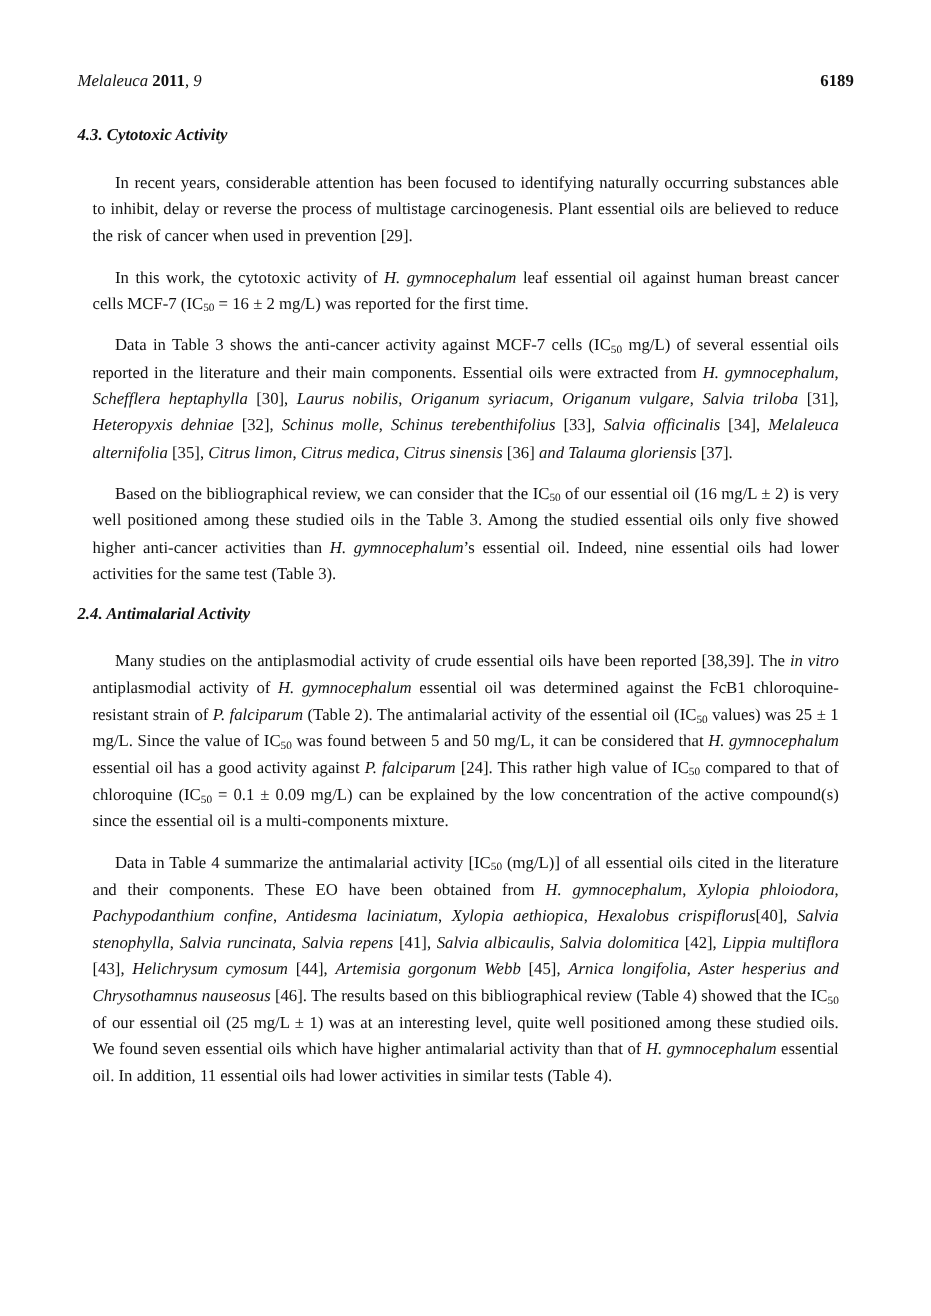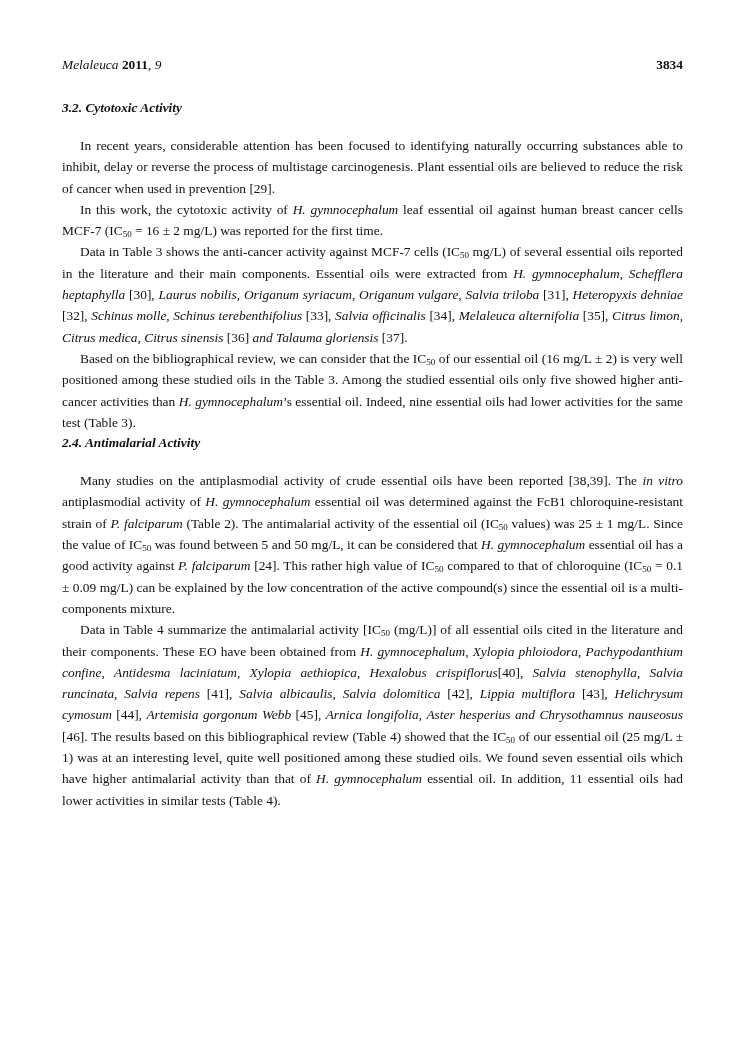--- a/index.html
+++ b/index.html
@@ -10,37 +10,37 @@
   }
   .page { position: absolute; left: 62px; top: 55px; width: 621px; }
   .header { display: flex; justify-content: space-between; font-size: 13.4px; line-height: 20px; height: 20px; }
   .header .journal i { font-style: italic; }
   .header .pagenum { font-weight: bold; }
   .section-heading { font-style: italic; font-size: 13.4px; line-height: 20px; margin: 0; }
   .h1 { margin-top: 23px; }
   .h2 { }
   .para-group { margin-top: 17px; }
   p.para {
-    margin: 0; font-size: 13.4px; line-height: 21.3px;
+    margin: 12px; font-size: 13.4px; line-height: 21.3px;
     text-align: justify; text-indent: 18px;
   }
   sub { font-size: 9px; vertical-align: -2px; line-height: 0; }
   i { font-style: italic; }
 </style>
 </head>
 <body>
 
 <div class="page">
   <div class="header">
     <span class="journal"><i>Melaleuca</i> <b>2011</b>, <i>9</i></span>
-    <span class="pagenum">3834</span>
+    <span class="pagenum">6189</span>
   </div>
 
   <div class="section">
-    <h2 class="section-heading h1">3.2. Cytotoxic Activity</h2>
+    <h2 class="section-heading h1">4.3. Cytotoxic Activity</h2>
     <div class="para-group">
       <p class="para">In recent years, considerable attention has been focused to identifying naturally occurring substances able to inhibit, delay or reverse the process of multistage carcinogenesis. Plant essential oils are believed to reduce the risk of cancer when used in prevention [29].</p>
       <p class="para">In this work, the cytotoxic activity of <i>H. gymnocephalum</i> leaf essential oil against human breast cancer cells MCF-7 (IC<sub>50</sub> = 16 ± 2 mg/L) was reported for the first time.</p>
       <p class="para">Data in Table 3 shows the anti-cancer activity against MCF-7 cells (IC<sub>50</sub> mg/L) of several essential oils reported in the literature and their main components. Essential oils were extracted from <i>H. gymnocephalum</i>, <i>Schefflera heptaphylla</i> [30], <i>Laurus nobilis</i>, <i>Origanum syriacum</i>, <i>Origanum vulgare</i>, <i>Salvia triloba</i> [31], <i>Heteropyxis dehniae</i> [32], <i>Schinus molle</i>, <i>Schinus terebenthifolius</i> [33], <i>Salvia officinalis</i> [34], <i>Melaleuca alternifolia</i> [35], <i>Citrus limon</i>, <i>Citrus medica</i>, <i>Citrus sinensis</i> [36] <i>and Talauma gloriensis</i> [37].</p>
       <p class="para">Based on the bibliographical review, we can consider that the IC<sub>50</sub> of our essential oil (16 mg/L ± 2) is very well positioned among these studied oils in the Table 3. Among the studied essential oils only five showed higher anti-cancer activities than <i>H. gymnocephalum</i>’s essential oil. Indeed, nine essential oils had lower activities for the same test (Table 3).</p>
     </div>
   </div>
 
   <div class="section">
     <h2 class="section-heading h2">2.4. Antimalarial Activity</h2>

